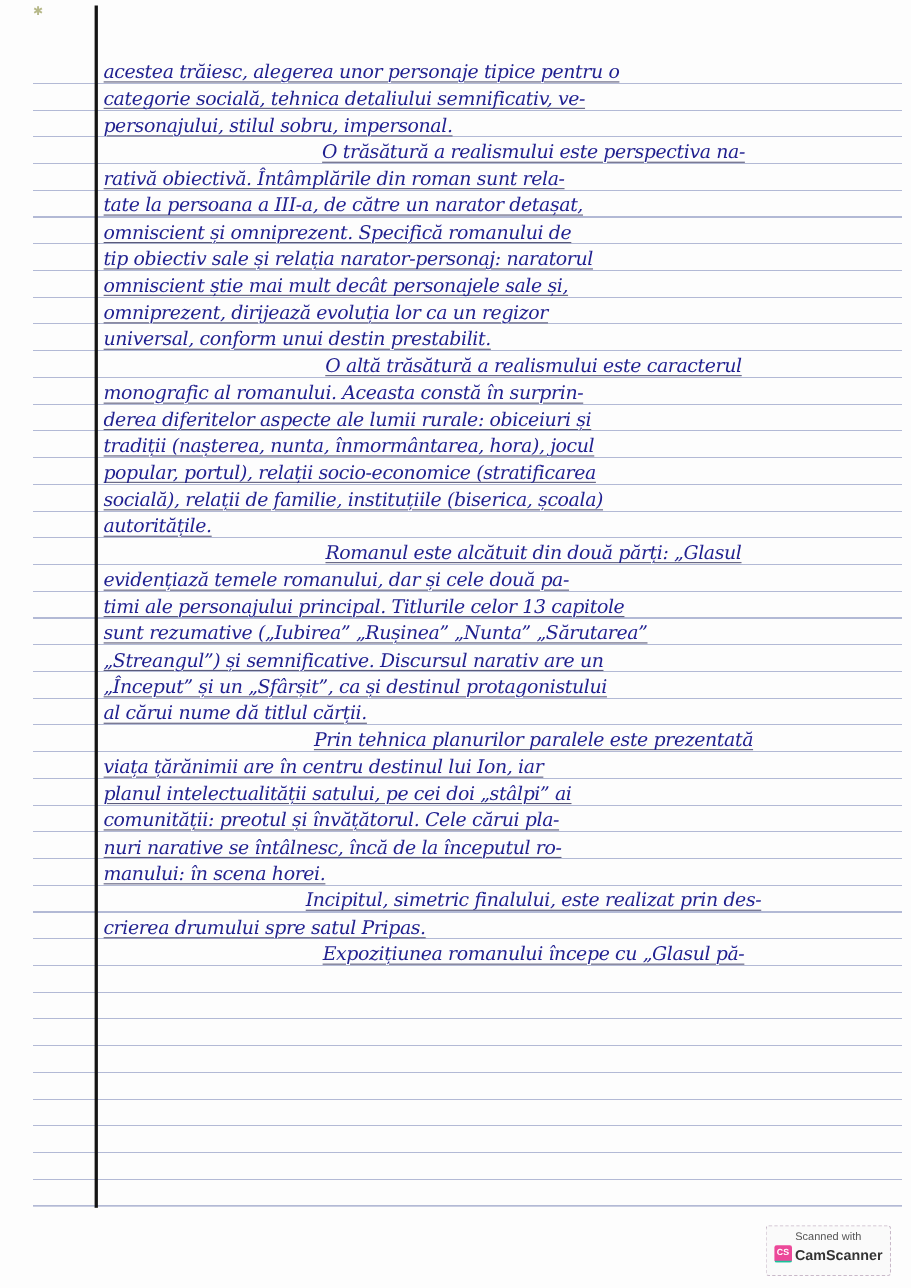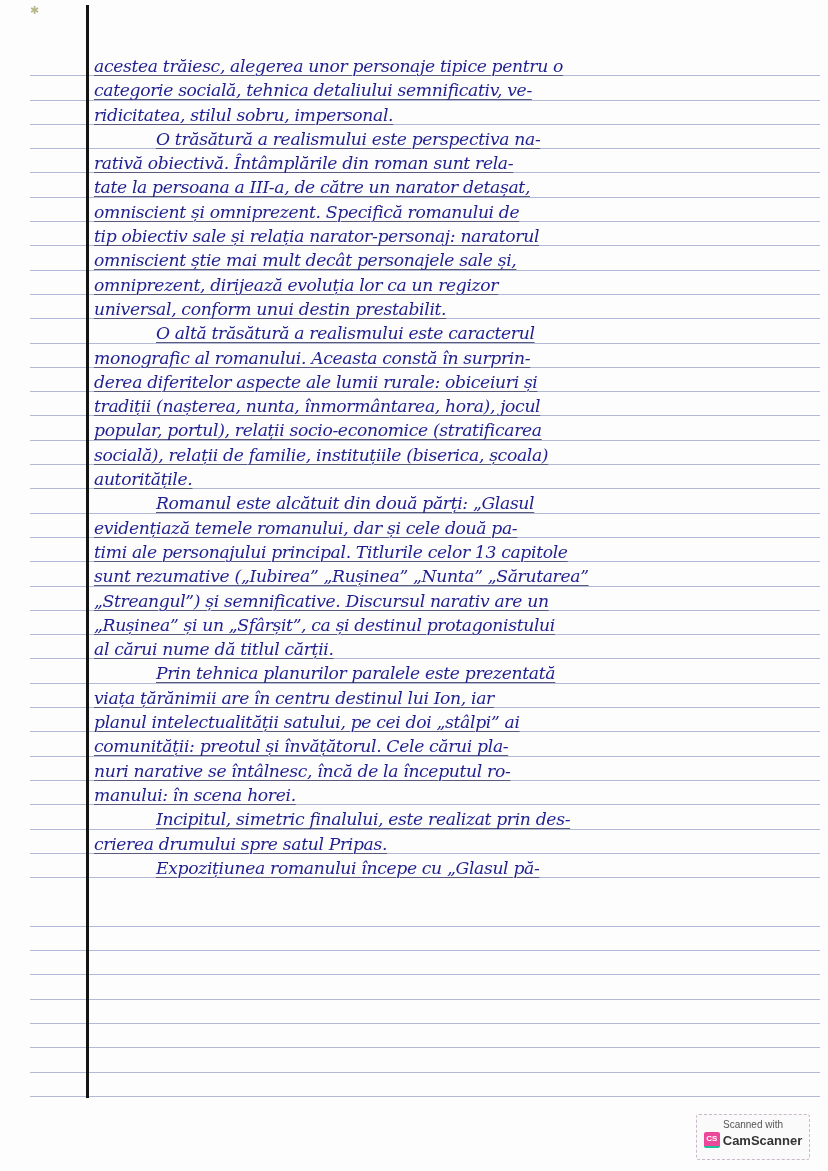--- a/index.html
+++ b/index.html
@@ -23,21 +23,21 @@
   .text {
     position:absolute; left:94px; top:54px; width:720px;
     font-family: "DejaVu Serif", serif;
     font-style: italic;
     color:#1f1f8f;
     font-size:17.2px;
     line-height:24.3px;
     letter-spacing:-0.35px;
   }
   .line { white-space:nowrap; overflow:hidden; height:24.3px; text-decoration: underline; text-decoration-color:#5a5a7a; text-underline-offset:3px; text-decoration-thickness:1px;}
-  .line.indent { padding-left:62px; }
+  .line.indent { padding-left:62px;text-align:center; }
   .badge {
     position:absolute; left:696px; top:1114px; width:112px; height:44px;
     border:1px dashed #c9b9c9; border-radius:3px; background:#fafafa;
     font-family: "Liberation Sans", sans-serif; text-align:center;
   }
   .badge-top { font-size:10px; color:#555; margin-top:4px; }
   .badge-row { display:flex; align-items:center; justify-content:center; gap:3px; margin-top:2px; }
   .cs-logo {
     width:16px; height:14px; background:#ec4899; color:#fff; font-size:8px; font-weight:bold;
     line-height:14px; border-radius:2px; border-bottom:2px solid #19c39a;
@@ -48,42 +48,42 @@
 <body>
 
 <div class="page">
   <div class="mark">✱</div>
   <div class="rules"></div>
   <div class="margin-line"></div>
 
   <div class="text" id="text">
       <div class="line">acestea trăiesc, alegerea unor personaje tipice pentru o</div>
       <div class="line">categorie socială, tehnica detaliului semnificativ, ve-</div>
-      <div class="line">ridicitatea, stilul sobru, impersonal.</div>
+      <div class="line">personajului, stilul sobru, impersonal.</div>
       <div class="line indent">O trăsătură a realismului este perspectiva na-</div>
       <div class="line">rativă obiectivă. Întâmplările din roman sunt rela-</div>
       <div class="line">tate la persoana a III-a, de către un narator detașat,</div>
       <div class="line">omniscient și omniprezent. Specifică romanului de</div>
       <div class="line">tip obiectiv sale și relația narator-personaj: naratorul</div>
       <div class="line">omniscient știe mai mult decât personajele sale și,</div>
       <div class="line">omniprezent, dirijează evoluția lor ca un regizor</div>
       <div class="line">universal, conform unui destin prestabilit.</div>
       <div class="line indent">O altă trăsătură a realismului este caracterul</div>
       <div class="line">monografic al romanului. Aceasta constă în surprin-</div>
       <div class="line">derea diferitelor aspecte ale lumii rurale: obiceiuri și</div>
       <div class="line">tradiții (nașterea, nunta, înmormântarea, hora), jocul</div>
       <div class="line">popular, portul), relații socio-economice (stratificarea</div>
       <div class="line">socială), relații de familie, instituțiile (biserica, școala)</div>
       <div class="line">autoritățile.</div>
       <div class="line indent">Romanul este alcătuit din două părți: „Glasul</div>
       <div class="line">evidențiază temele romanului, dar și cele două pa-</div>
       <div class="line">timi ale personajului principal. Titlurile celor 13 capitole</div>
       <div class="line">sunt rezumative („Iubirea” „Rușinea” „Nunta” „Sărutarea”</div>
       <div class="line">„Streangul”) și semnificative. Discursul narativ are un</div>
-      <div class="line">„Rușinea” și un „Sfârșit”, ca și destinul protagonistului</div>
+      <div class="line">„Început” și un „Sfârșit”, ca și destinul protagonistului</div>
       <div class="line">al cărui nume dă titlul cărții.</div>
       <div class="line indent">Prin tehnica planurilor paralele este prezentată</div>
       <div class="line">viața țărănimii are în centru destinul lui Ion, iar</div>
       <div class="line">planul intelectualității satului, pe cei doi „stâlpi” ai</div>
       <div class="line">comunității: preotul și învățătorul. Cele cărui pla-</div>
       <div class="line">nuri narative se întâlnesc, încă de la începutul ro-</div>
       <div class="line">manului: în scena horei.</div>
       <div class="line indent">Incipitul, simetric finalului, este realizat prin des-</div>
       <div class="line">crierea drumului spre satul Pripas.</div>
       <div class="line indent">Expozițiunea romanului începe cu „Glasul pă-</div>

